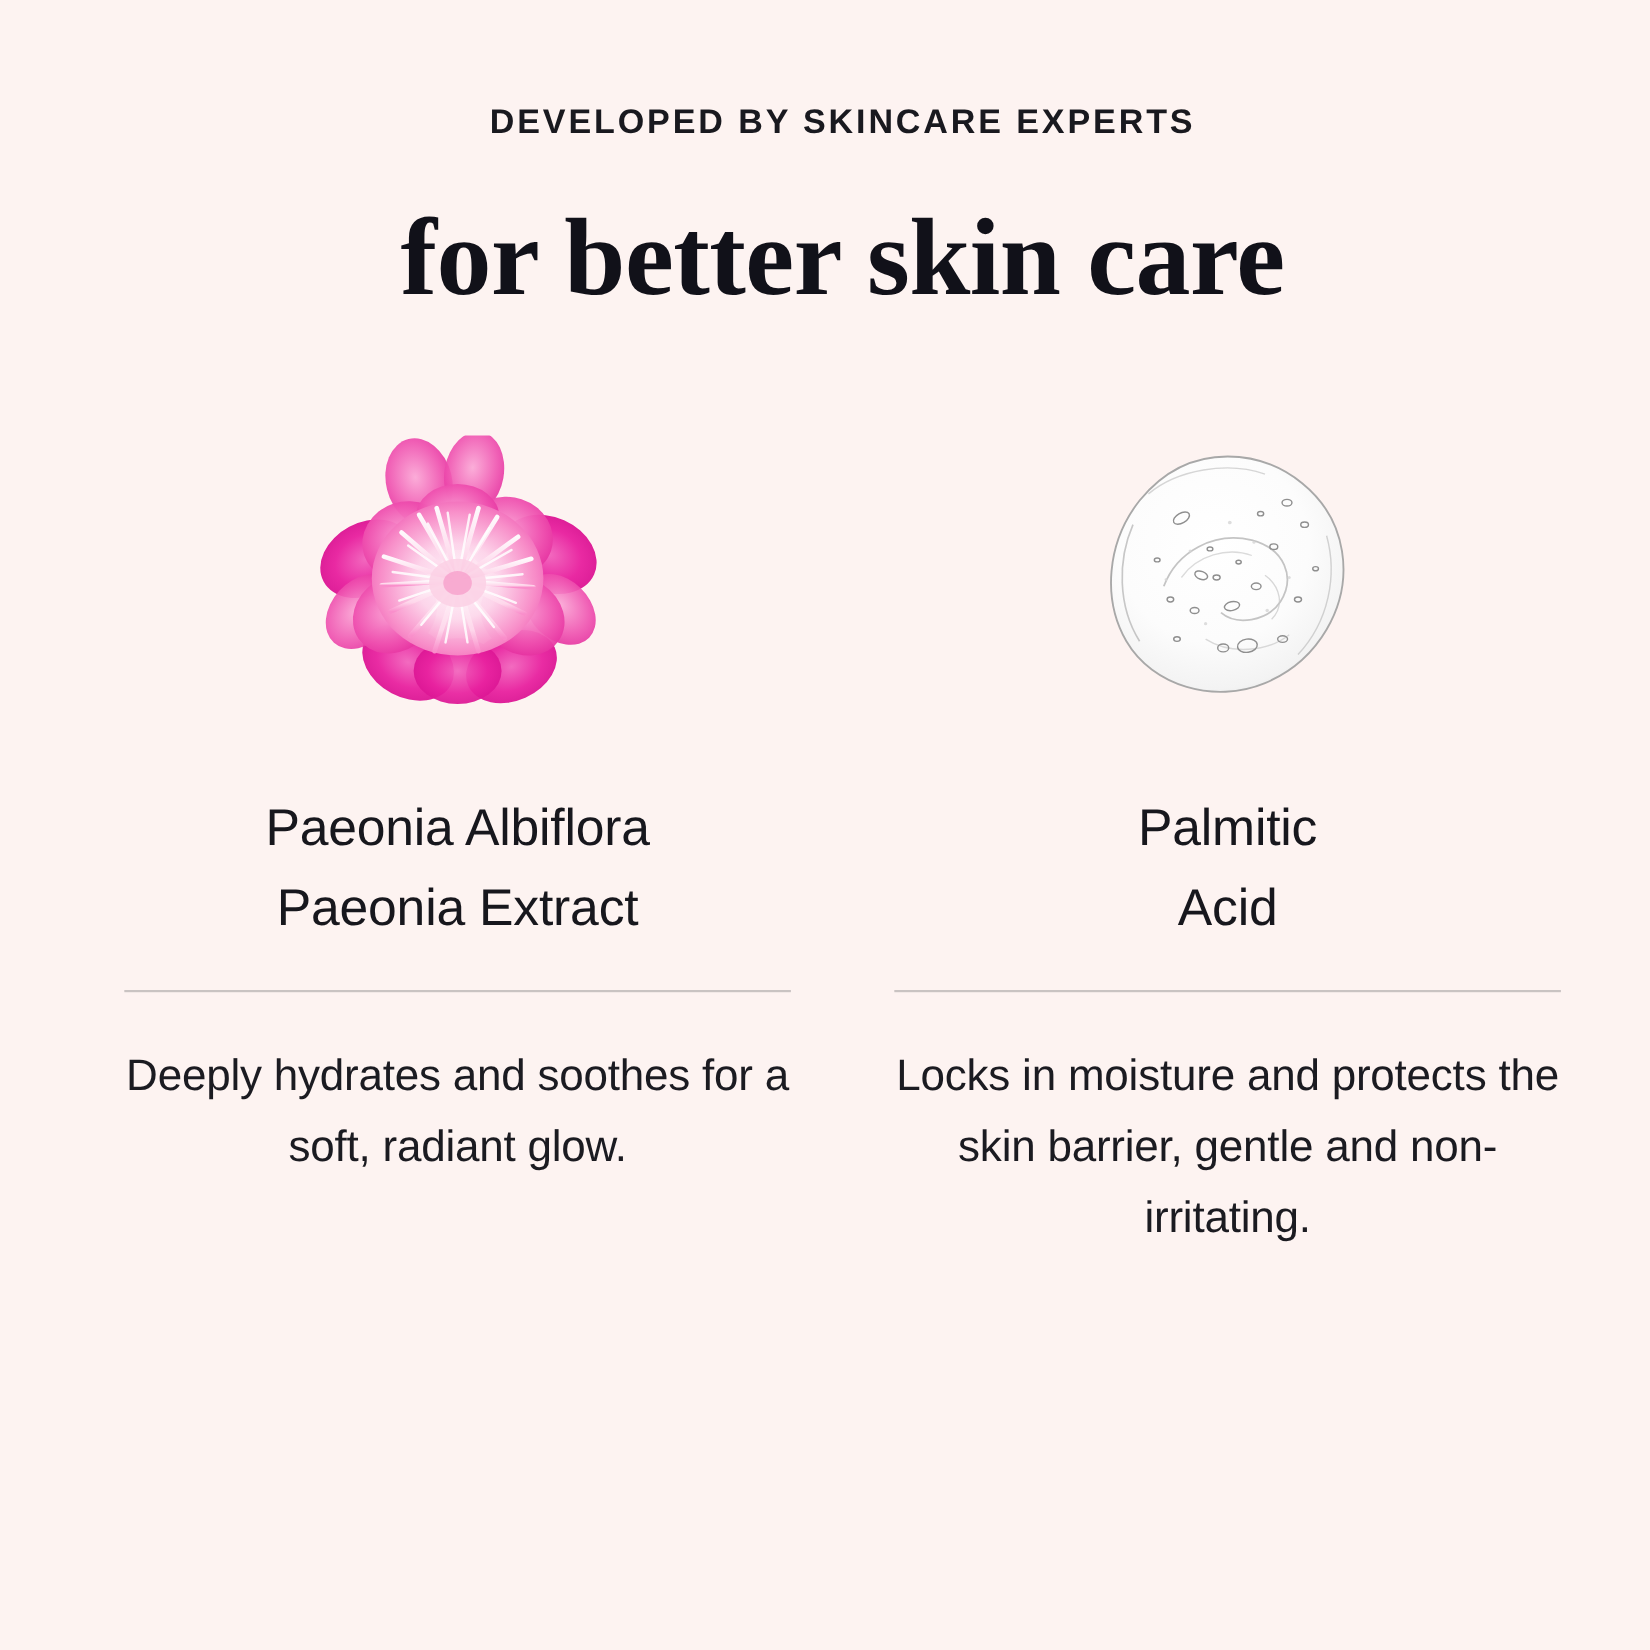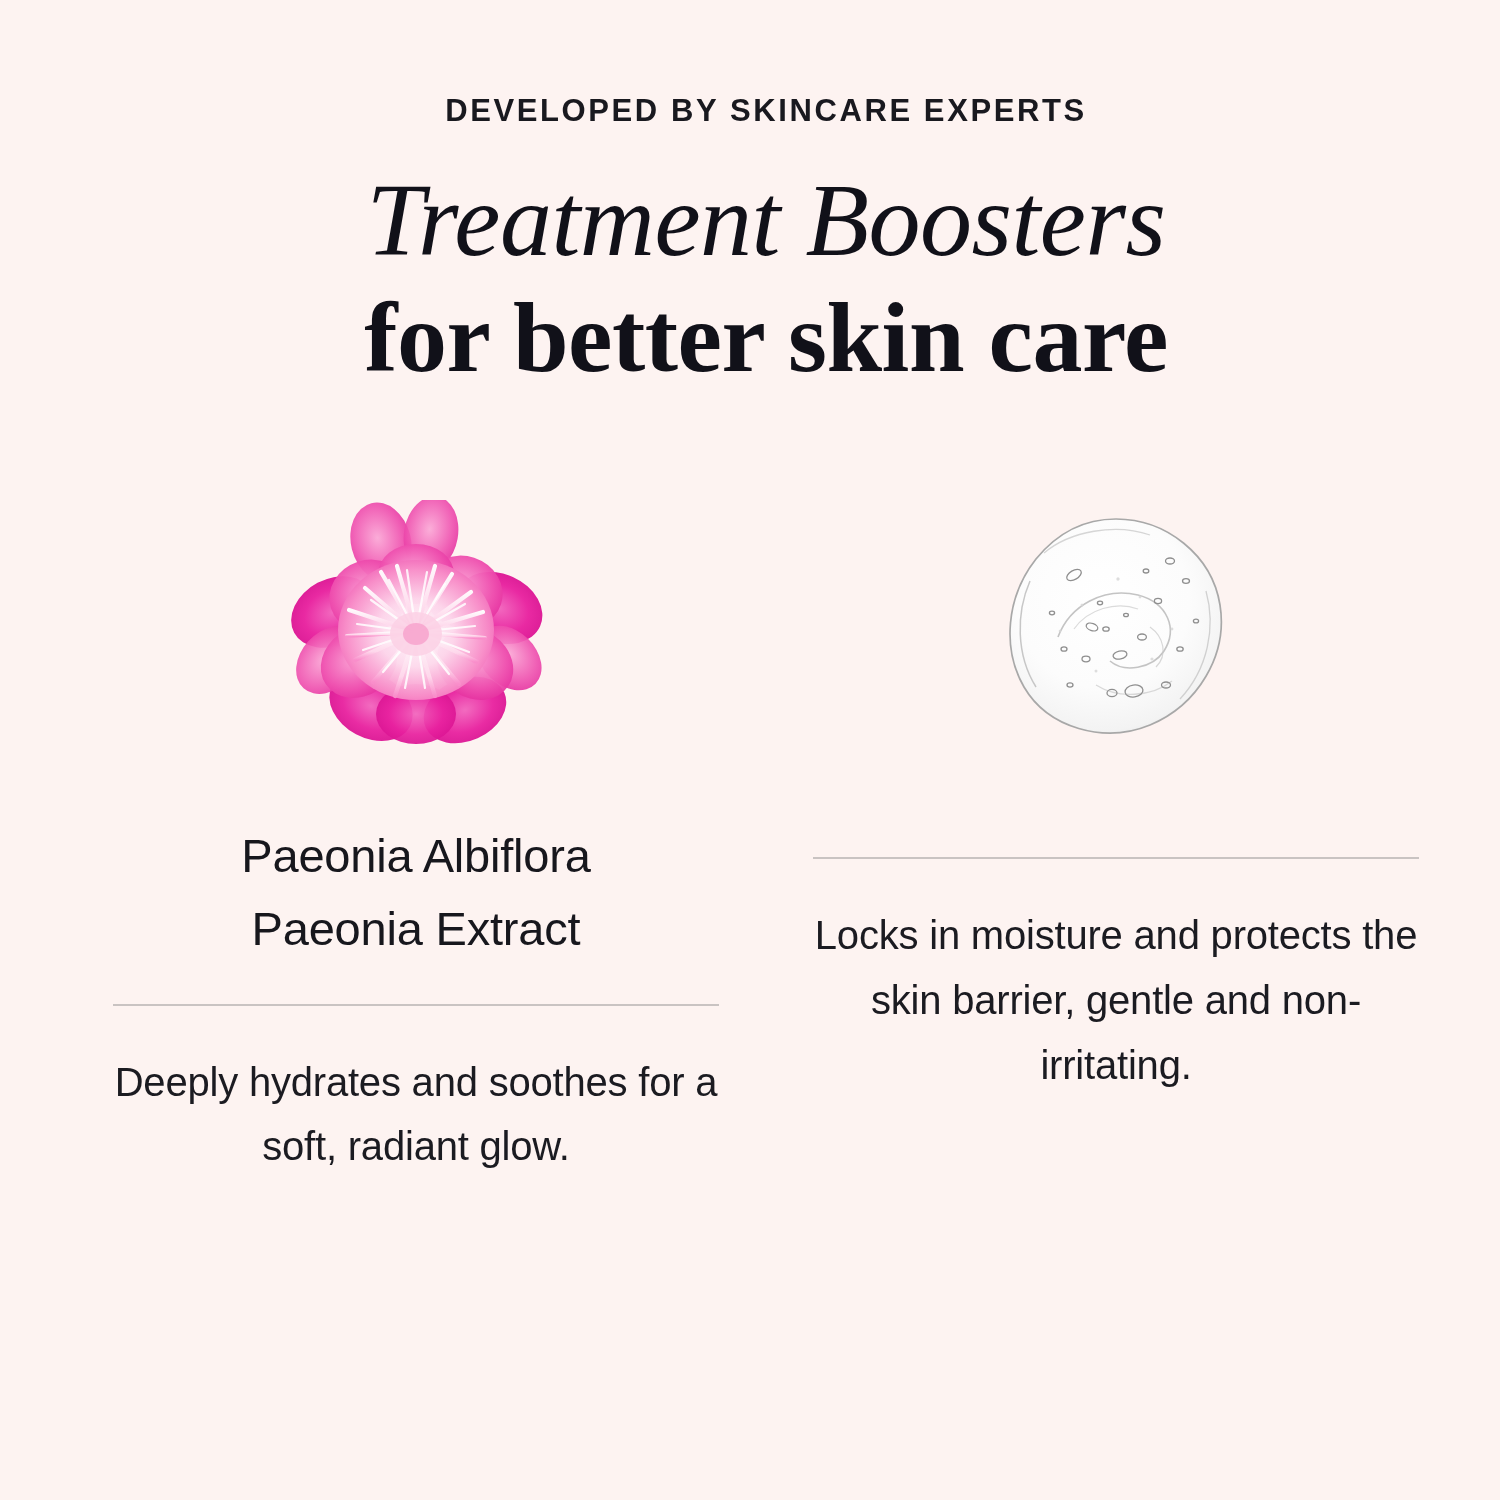--- a/index.html
+++ b/index.html
@@ -128,21 +128,20 @@
   }
 </style>
 </head>
 <body>
 
 <div class="page">
 
   <div class="eyebrow">DEVELOPED BY SKINCARE EXPERTS</div>
 
   <div class="headline">
-    <span class="headline-line1">Treatment Boosters</span>
     <span class="headline-line2">for better skin care</span>
   </div>
 
   <div class="columns">
 
     <div class="column">
 
       <div class="visual">
         <div class="flower-wrap">
           <svg viewBox="0 0 262 250" width="262" height="250" aria-hidden="true">
@@ -306,20 +305,22 @@
               <circle cx="96" cy="162" r="1.5"></circle>
               <circle cx="172" cy="120" r="1.4"></circle>
               <circle cx="60" cy="122" r="1.3"></circle>
               <circle cx="140" cy="88" r="1.4"></circle>
             </g>
           </svg>
         </div>
       </div>
 
       <div class="ingredient-name">
+        <span>Palmitic</span>
+        <span>Acid</span>
       </div>
 
       <div class="divider"></div>
 
       <div class="description">Locks in moisture and protects the skin barrier, gentle and non-irritating.</div>
     </div>
 
   </div>
 </div>
 

